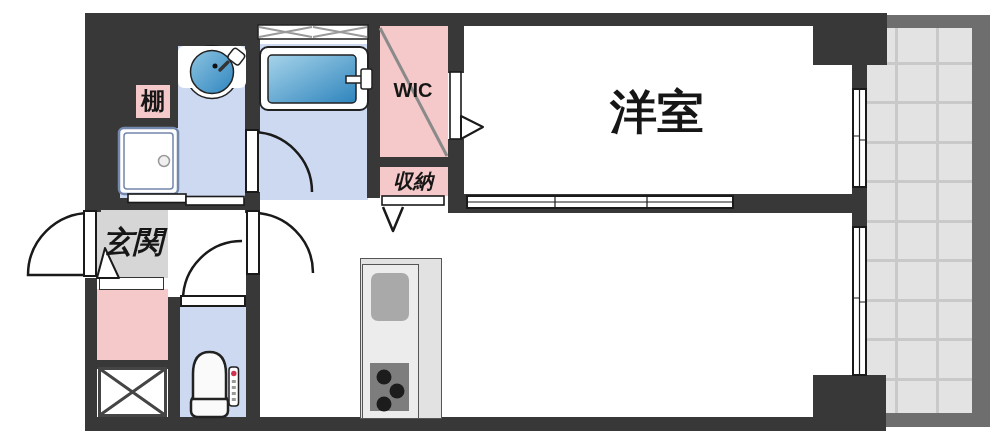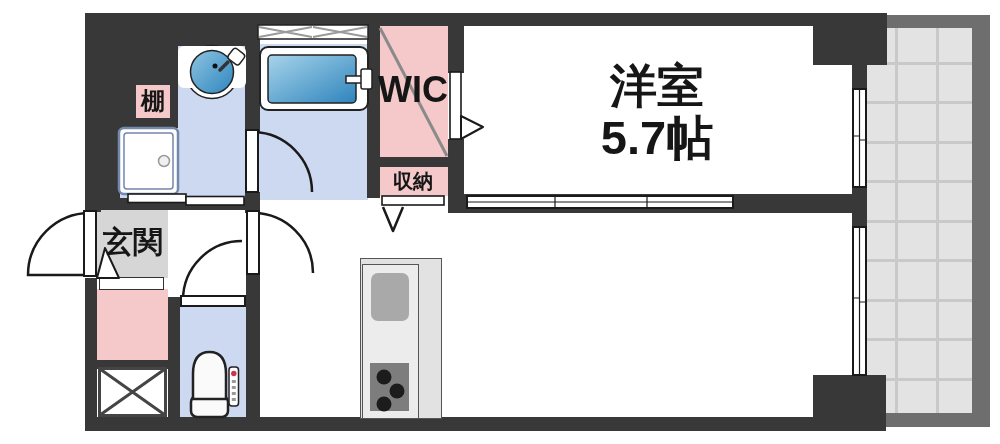--- a/index.html
+++ b/index.html
@@ -186,22 +186,21 @@
 
     <g>
       <circle cx="384" cy="377" r="7.5" fill="#1c1c1c"></circle>
       <circle cx="397" cy="391" r="7.5" fill="#1c1c1c"></circle>
       <circle cx="384" cy="404" r="7.5" fill="#1c1c1c"></circle>
     </g>
   </svg>
 
   <div class="abs lbl big" style="left:460px;top:52px;width:394px;height:120px;font-size:47px;">
     <div>洋室</div>
-    <div>5.7帖</div>
   </div>
   <div class="abs lbl big" style="left:420px;top:250px;width:426px;height:120px;font-size:51px;">
   </div>
-  <div class="abs lbl" style="left:378px;top:72px;width:70px;height:36px;font-size:36px;">WIC</div>
-  <div class="abs lbl" style="left:378px;top:168px;width:70px;height:26px;font-size:20px;">収納</div>
-  <div class="abs lbl" style="left:100px;top:222px;width:66px;height:38px;font-size:30px;">玄関</div>
+  <div class="abs lbl" style="left:378px;top:72px;width:70px;height:36px;font-size:20px;">WIC</div>
+  <div class="abs lbl" style="left:378px;top:168px;width:70px;height:26px;font-size:20px;font-style:italic;">収納</div>
+  <div class="abs lbl" style="left:100px;top:222px;width:66px;height:38px;font-size:30px;font-style:italic;">玄関</div>
   <div class="abs lbl" style="left:136px;top:85px;width:34px;height:33px;font-size:24px;">棚</div>
 
 </div>
 
 </body></html>

